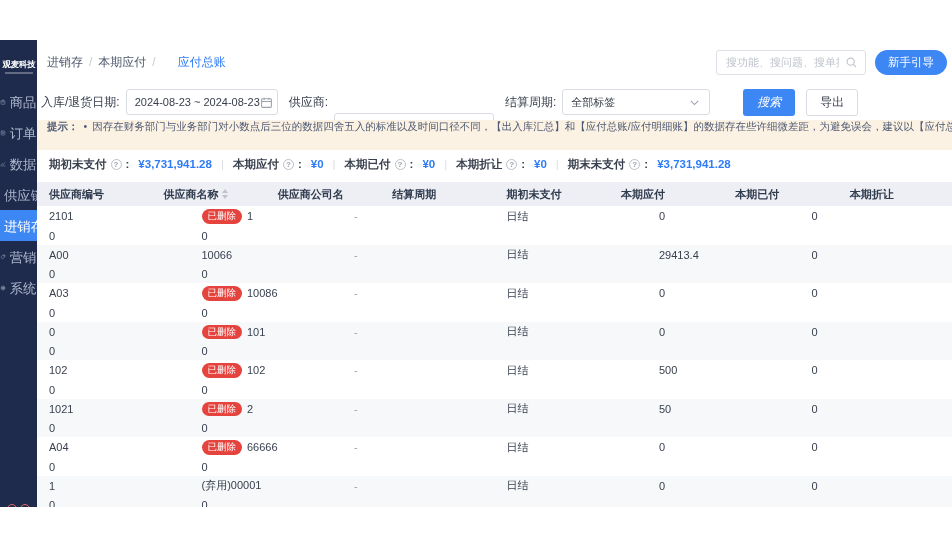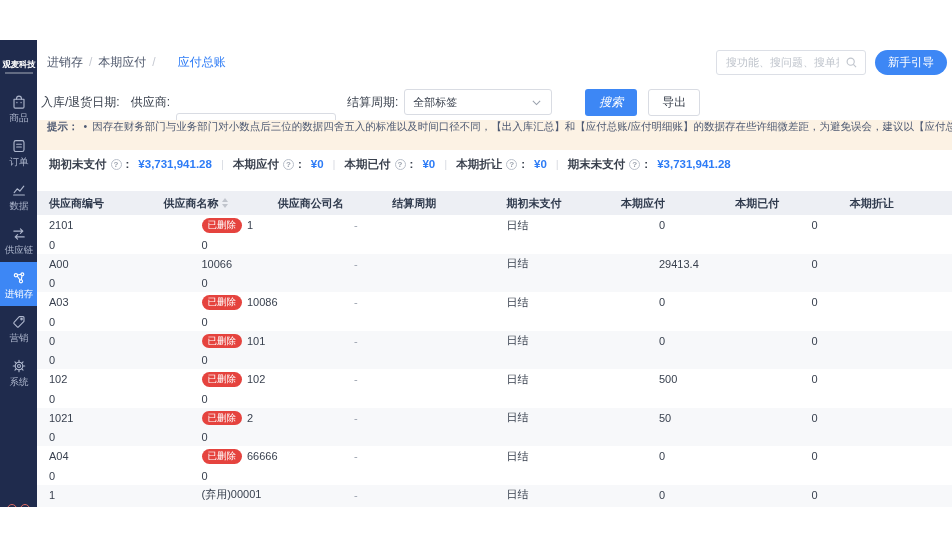--- a/index.html
+++ b/index.html
@@ -8,21 +8,21 @@
     width:952px; height:553px; background:#fff; position:relative; overflow:hidden;
     font-family:"Liberation Sans","DejaVu Sans",sans-serif;
   }
   .app { position:absolute; top:40px; left:0; width:952px; height:467px; display:flex; background:#fff; overflow:hidden; }
 
   
   .sidebar { width:37px; flex-shrink:0; background:#1F2B4D; display:flex; flex-direction:column; align-items:center; position:relative; overflow:hidden;text-align:right; }
   .logo { margin-top:20px; color:#fff; font-size:9px; font-weight:700; line-height:1; white-space:nowrap; transform:scale(.92); }
   .logo-sub { margin-top:3px; width:28px; height:2px; background:rgba(255,255,255,.3); }
   .menu { margin-top:12px; width:100%; display:flex; flex-direction:column; }
-  .menu-item { width:100%; padding:8px 0 7px; display:flex; flex-direction:column; align-items:center; gap:3px; color:#AEB7CD; font-size:10px; cursor:pointer; line-height:1; }
+  .menu-item { width:100%; padding:8px 0 7px; display:flex; flex-direction:row; align-items:center; gap:3px; color:#AEB7CD; font-size:14px; cursor:pointer; line-height:1; }
   .menu-item.active { background:#3D87F5; color:#fff; }
   .menu-item svg { width:16px; height:16px; stroke:currentColor; fill:none; stroke-width:1.2; stroke-linecap:round; stroke-linejoin:round; }
   .mi-label { white-space:nowrap; transform:scale(.95); }
   .support-partial { position:absolute; bottom:-7px; left:7px; display:flex; gap:3px; }
   .support-partial i { width:10px; height:10px; border:1.5px solid #E06B63; border-radius:50%; display:block; }
 
   
   .main { flex:1; min-width:0; display:flex; flex-direction:column; }
 
   .breadcrumb-bar { height:44px; flex-shrink:0; display:flex; align-items:center; justify-content:space-between; padding:0 5px 0 10px; }
@@ -51,21 +51,21 @@
 
   .notice { height:30px; flex-shrink:0; background:#FCF2E4; display:flex; align-items:flex-start; padding-left:10px; font-size:10.5px; color:#4E5A73; white-space:nowrap; overflow:hidden; gap:5px; }
   .notice-prefix { font-weight:700; }
 
   .summary { height:28px; flex-shrink:0; display:flex; align-items:center; padding-left:12px; font-size:11.5px; gap:9px; }
   .sum-label { font-weight:700; color:#39404D; display:inline-flex; align-items:center; gap:4px; white-space:nowrap; }
   .help { width:11px; height:11px; border:1px solid #B9BFCA; border-radius:50%; color:#9AA1AD; font-size:8px; line-height:9px; text-align:center; display:inline-block; cursor:pointer; flex-shrink:0; }
   .sum-val { color:#2E7CF6; font-weight:700; }
   .sum-sep { color:#DADDE3; }
 
-  .table { margin-top:13px; flex:1; display:flex; flex-direction:column; min-height:0; }
+  .table { margin-top:4px; flex:1; display:flex; flex-direction:column; min-height:0; }
   .thead { display:grid; grid-template-columns:repeat(8,1fr); background:#EDEFF4; height:24px; flex-shrink:0; align-items:center; font-size:11px; font-weight:700; color:#2F3A4D; }
   .cell { padding-left:12px; overflow:hidden; white-space:nowrap; display:flex; align-items:center; }
   .row { display:grid; grid-template-columns:repeat(6,1fr); height:38.5px; flex-shrink:0; align-items:center; font-size:11px; color:#39414F; background:#fff; }
   .rows .row:nth-child(even) { background:#F7F8FA; }
   .badge { background:#E5433E; color:#fff; font-size:9.5px; padding:2px 6px; border-radius:9px; margin-right:5px; display:inline-block; line-height:1.1; }
   .dash { color:#9AA1AD; }
   .sorter { display:inline-flex; flex-direction:column; margin-left:4px; cursor:pointer; }
   .caret-up { width:0; height:0; border-left:3.5px solid transparent; border-right:3.5px solid transparent; border-bottom:4px solid #C0C4CC; margin-bottom:2px; }
   .caret-down { width:0; height:0; border-left:3.5px solid transparent; border-right:3.5px solid transparent; border-top:4px solid #C0C4CC; }
 </style>
@@ -155,20 +155,27 @@
               <circle cx="7" cy="7" r="4.4"></circle>
               <path d="M10.3 10.3 13.6 13.6"></path>
             </svg>
         </div>
         <button class="guide-btn">新手引导</button>
       </div>
     </div>
 
     <div class="filter-bar">
       <span class="f-label">入库/退货日期:</span>
+      <div class="input-box date-box">
+        <span>2024-08-23 ~ 2024-08-23</span>
+        <svg viewBox="0 0 16 16">
+            <rect x="2" y="3.5" width="12" height="10.5" rx="1"></rect>
+            <path d="M2 6.8h12M5.2 2v2.6M10.8 2v2.6"></path>
+          </svg>
+      </div>
       <span class="f-label">供应商:</span>
       <div class="input-box supplier-box">
         <span>全部供应商</span>
       </div>
       <span class="f-label">结算周期:</span>
       <div class="input-box select-box">
         <span>全部标签</span>
         <svg viewBox="0 0 16 16">
             <path d="M3.5 6 8 10.5 12.5 6"></path>
           </svg>

